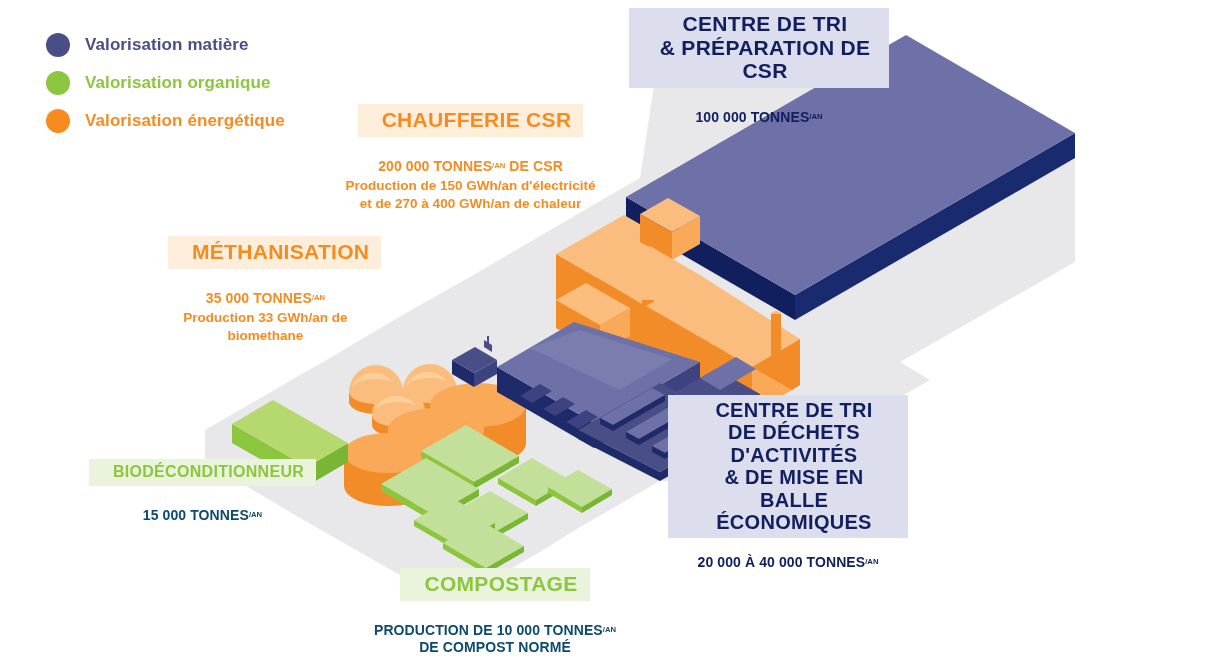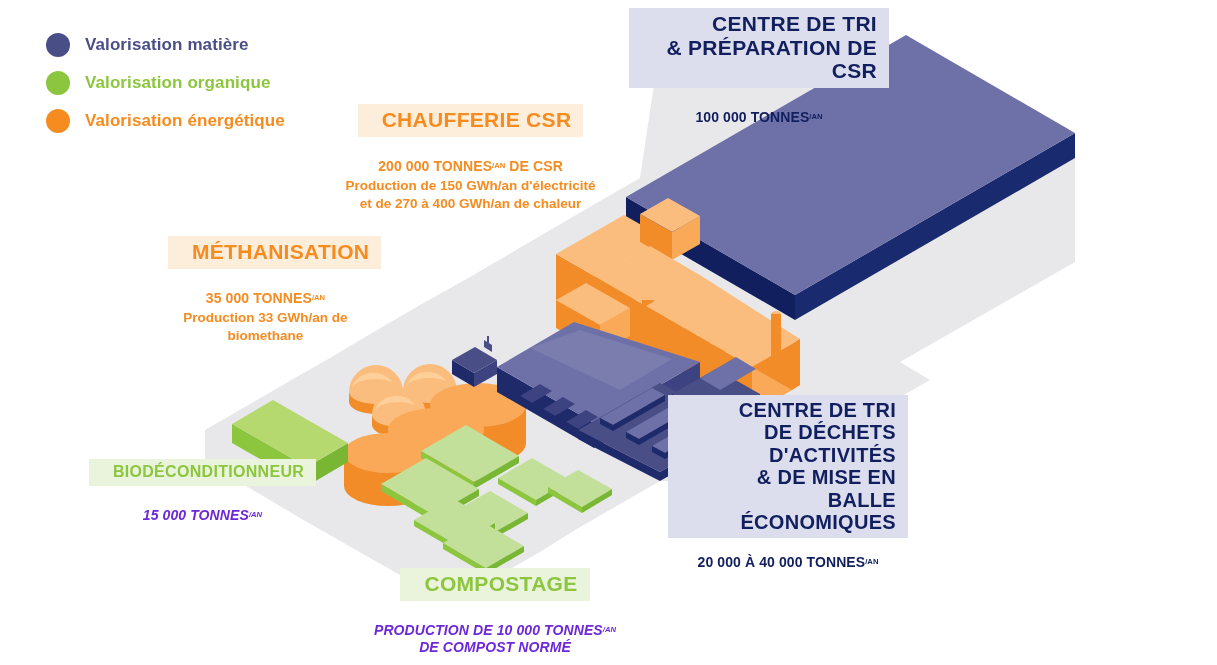--- a/index.html
+++ b/index.html
@@ -8,34 +8,34 @@
   svg#scene{position:absolute;left:0;top:0;width:1217px;height:665px;}
 
   
   .legend{position:absolute;left:46px;top:33px;}
   .legend-row{display:flex;align-items:center;margin-bottom:14px;}
   .legend-dot{width:24px;height:24px;border-radius:50%;margin-right:15px;flex:0 0 auto;}
   .legend-label{font-size:17px;font-weight:600;letter-spacing:.1px;}
 
   
   .blk{position:absolute;text-align:center;}
-  .hl{display:inline-block;padding:4px 12px 5px 24px;font-weight:800;letter-spacing:.3px;line-height:1.12;text-align:right;}
+  .hl{display:inline-block;padding:4px 12px 5px 24px;font-weight:800;letter-spacing:.3px;line-height:1.12;}
   .hl .l{display:block;}
   .sub{font-weight:800;letter-spacing:.1px;margin-top:21px;line-height:1.25;}
   .sub .l{display:block;}
   .note{font-weight:700;line-height:1.3;margin-top:2px;}
   .note .l{display:block;}
   sup{font-size:.55em;font-weight:800;vertical-align:.45em;letter-spacing:0;}
 
   .navy-hl{background:#dcdeee;color:#111f5e;}
   .navy-tx{color:#111f5e;}
   .org-hl{background:#fdeedc;color:#f68b1f;}
   .org-tx{color:#f68b1f;}
   .grn-hl{background:#eaf4dc;color:#8cc63e;}
-  .grn-tx{color:#6d28d9;font-style:italic;}
+  .grn-tx{color:#0c4a6e;}
 </style>
 </head>
 <body>
 
 <div id="stage">
 
   <svg id="scene" viewBox="0 0 1217 665">
 
     <g>
       <path d="M 660 45 L 775 45 L 800 62 L 880 62 L 905 80 L 963 113 L 1005 113 L 1032 130 L 1075 156

